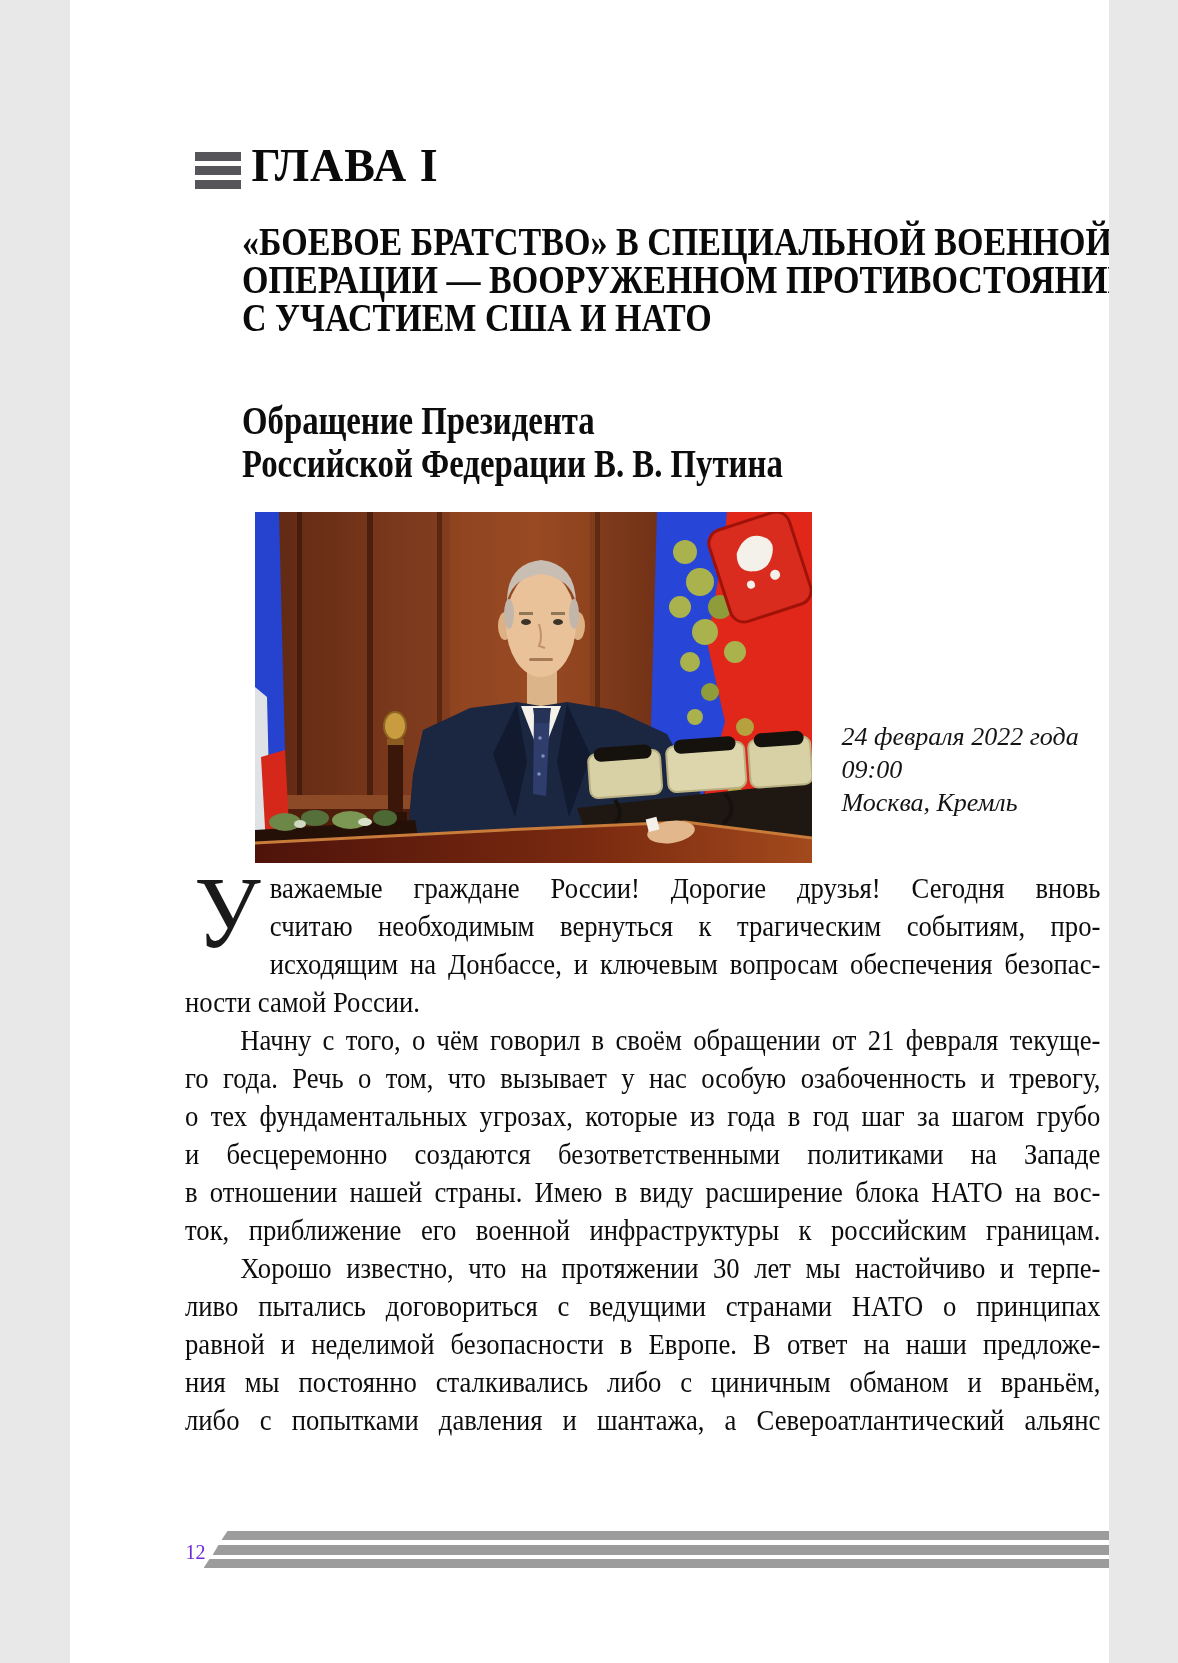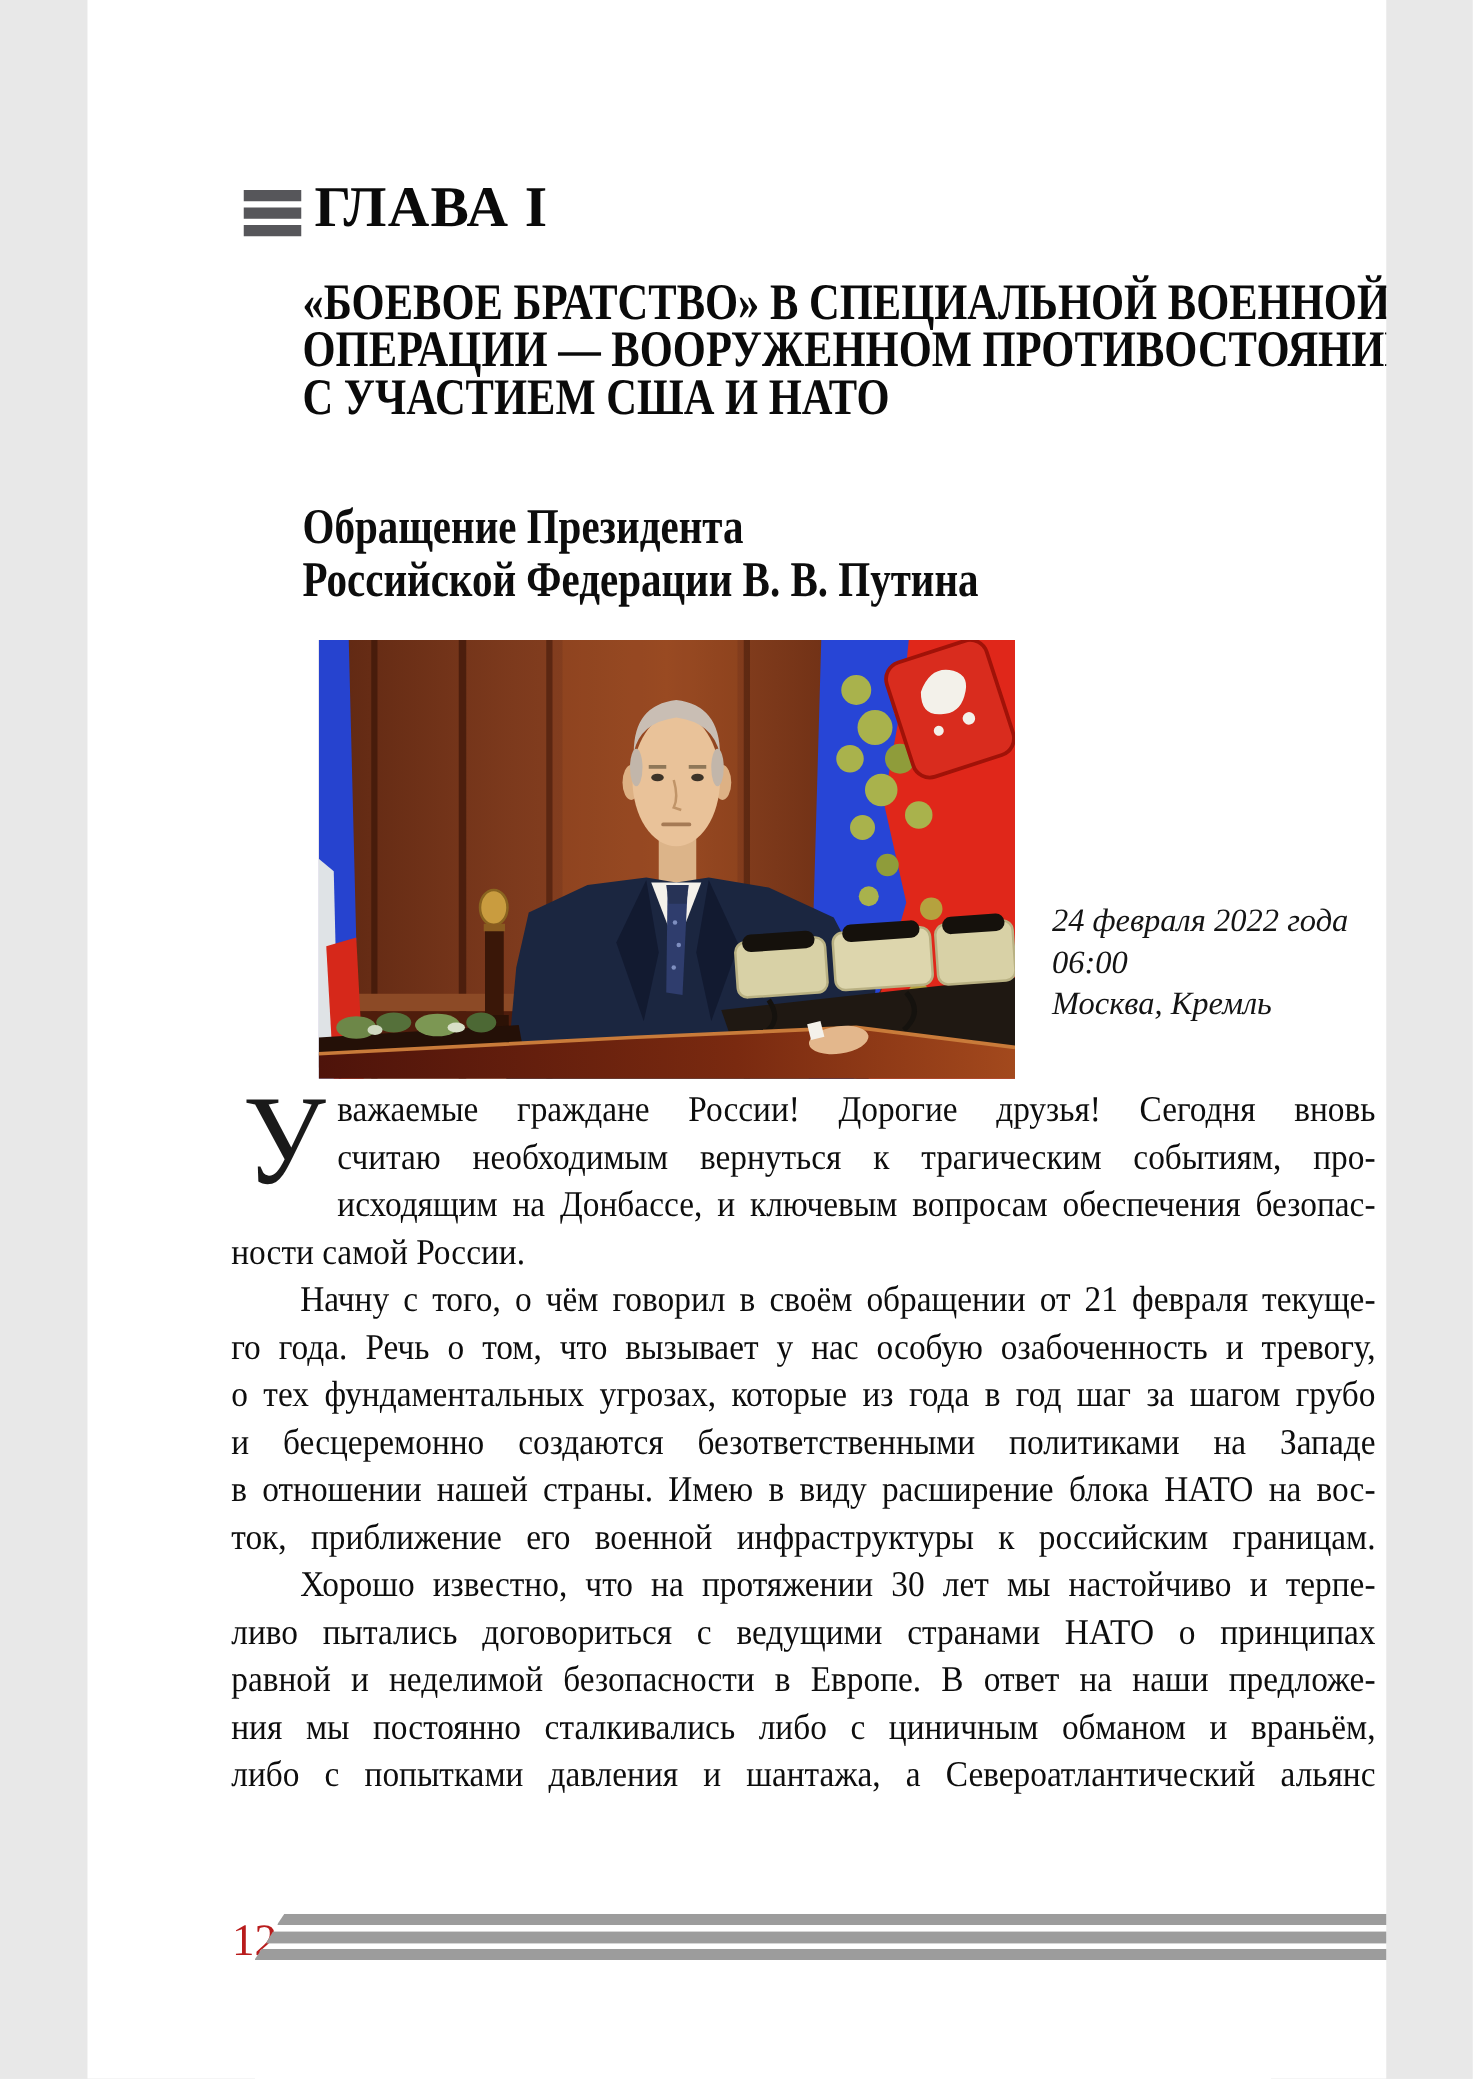--- a/index.html
+++ b/index.html
@@ -57,21 +57,21 @@
   .para .line { text-align:justify; text-align-last:justify; }
   .para.no-justify-last .line.last { text-align:left; text-align-last:left; }
   .para.indent-first .line.first { text-indent:60px; }
   .dropcap {
     float:left; height:75px; padding:0 10px 0 10px; margin-top:2px;
     font-size:102px; line-height:84px; font-weight:normal; color:#1a1a1a;
   }
   
   .page-number {
     position:absolute; left:116px; top:1536px;
-    font-size:36px; line-height:32px; color:#b91c1c;
+    font-size:20px; line-height:32px; color:#6d28d9;
   }
   .stripe { position:absolute; background:#9c9c9c; clip-path: polygon(6px 0, 100% 0, 100% 100%, 0 100%); }
   .stripe.s1 { left:152px; top:1531px; width:938px; height:9px; }
   .stripe.s2 { left:143px; top:1545px; width:947px; height:10px; }
   .stripe.s3 { left:134px; top:1559px; width:956px; height:9px; }
 </style>
 </head>
 <body>
 
 <div class="page">
@@ -221,21 +221,21 @@
 
       <g>
         <ellipse cx="416" cy="320" rx="24" ry="11" fill="#e3b78c" transform="rotate(-8 416 320)"></ellipse>
         <rect x="392" y="306" width="11" height="13" fill="#f4f1ea" transform="rotate(-14 397 312)"></rect>
       </g>
     </svg>
   </div>
 
   <div class="photo-caption">
       <div class="line first">24 февраля 2022 года</div>
-      <div class="line">06:00</div>
+      <div class="line">09:00</div>
       <div class="line last">Москва, Кремль</div>
     </div>
 
   <div class="body-text">
     <div class="para no-justify-last">
       <span class="dropcap">У</span>
       <div class="lines">
           <div class="line first">важаемые граждане России! Дорогие друзья! Сегодня вновь</div>
           <div class="line">считаю необходимым вернуться к трагическим событиям, про-</div>
           <div class="line">исходящим на Донбассе, и ключевым вопросам обеспечения безопас-</div>

